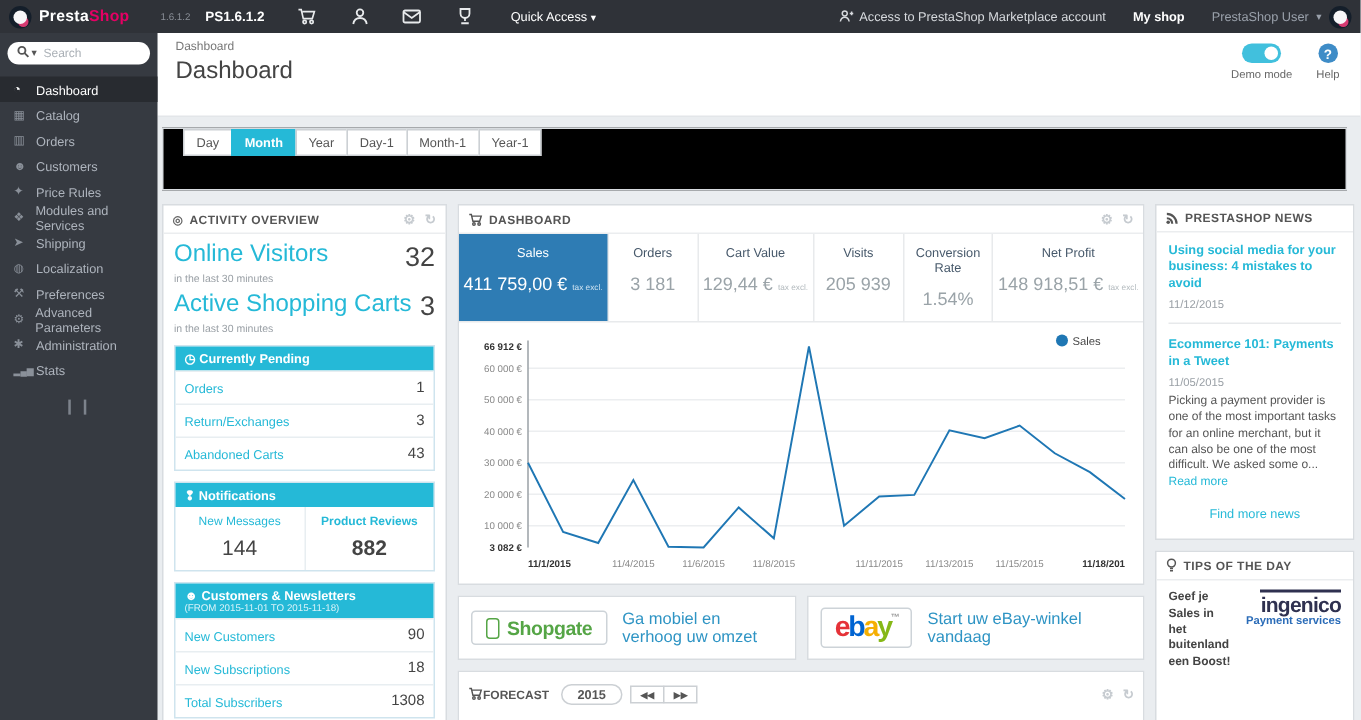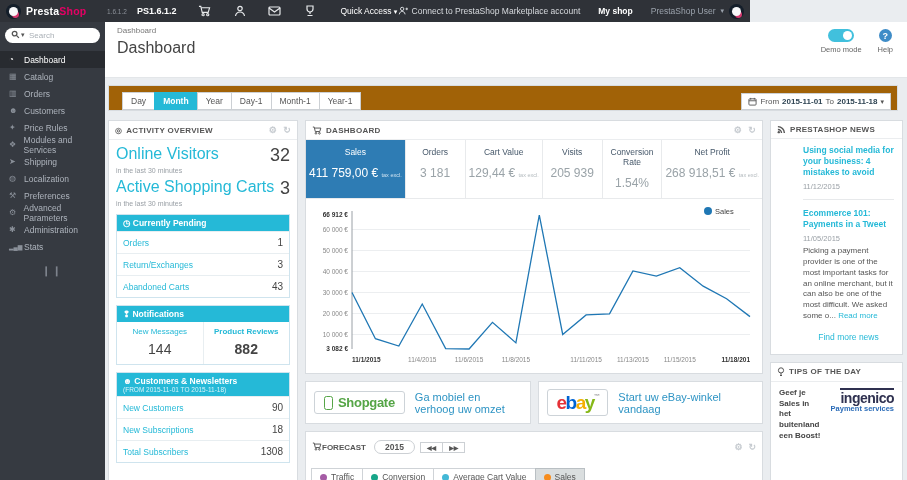--- a/index.html
+++ b/index.html
@@ -1,20 +1,20 @@
 <!DOCTYPE html>
 <html><head>
 <meta charset="utf-8">
 <style>
   * { box-sizing: border-box; margin: 0; padding: 0; }
   html,body { width:907px; height:480px; overflow:hidden; }
   body { font-family:"Liberation Sans", sans-serif; background:#eaedf0; color:#555; font-size:9px; }
 
   
-  .topbar { position:absolute; top:0; left:0; width:750px; height:22px; background:#2f3238;
+  .topbar { position:absolute; top:0; left:0; width:907px; height:22px; background:#2f3238;
             display:flex; align-items:center; color:#fff; z-index:30; padding:0 6px; }
   .brand { display:flex; align-items:center; gap:5px; width:99px; }
   .logo-circle { width:15px; height:15px; border-radius:50%; background:#141e2a; position:relative; overflow:hidden; flex:0 0 15px; }
   .logo-circle::after { content:""; position:absolute; left:3px; top:3px; width:9px; height:9px; border-radius:50%;
             background:#f7f7f9; box-shadow:2px 3px 0 -1px #d53970; }
   .brand-name { font-size:10.5px; font-weight:bold; color:#fff; letter-spacing:.2px; }
   .brand-name .pink { color:#e50064; }
   .brand-ver { font-size:6.5px; color:#8b9098; margin-left:2px; }
   .ps-ver { font-size:9px; font-weight:bold; margin-left:10px; }
   .topbar-icons { display:flex; align-items:center; gap:22px; margin-left:22px; }
@@ -56,21 +56,21 @@
 
   .content { padding:7px 9px 0 3px; }
   .panel { background:#fff; border:1px solid #d8dce0; }
   .panel-header { display:flex; align-items:center; padding:4px 6px; border-bottom:1px solid #ebedef;
                   font-size:8px; font-weight:bold; color:#555; letter-spacing:.3px; }
   .panel-header .ph-icon { margin-right:4px; color:#666; display:inline-flex; }
   .panel-controls { margin-left:auto; display:flex; gap:6px; color:#c6cbd0; font-size:9px; }
   .panel-controls span { cursor:pointer; }
 
   
-  .toolbar-panel { background:#a16207; border:1px solid #d8dce0; height:26px; display:flex; align-items:flex-end;
+  .toolbar-panel { background:#000000; border:1px solid #d8dce0; height:42px; display:flex; align-items:flex-start;
                    padding:0 6px; margin-bottom:9px; }
   .tabs { display:flex; margin-left:8px; }
   .tab { border:1px solid #ccd0d4; background:#fff; padding:3px 8px; font-size:8.5px; color:#555; cursor:pointer; margin-left:-1px; }
   .tab.active { background:#25b9d7; border-color:#25b9d7; color:#fff; font-weight:bold; }
   .date-range { margin-left:auto; border:1px solid #ccd0d4; background:#fff; padding:3px 6px; font-size:8px;
                 color:#555; display:flex; align-items:center; gap:3px; cursor:pointer; }
   .date-range b { color:#2e4453; }
 
   .cols { display:flex; gap:7px; align-items:flex-start; }
   .col-left { width:190px; flex:0 0 190px; }
@@ -125,21 +125,21 @@
                color:#555; margin-left:8px; cursor:pointer; }
   .nav-btns { display:flex; margin-left:6px; }
   .nav-btn { border:1px solid #ccd0d4; background:#fff; font-size:8px; color:#555; padding:1px 6px; cursor:pointer; margin-left:-1px; }
   .fc-legend { display:flex; margin:6px 0 0 6px; }
   .leg-btn { border:1px solid #cfd3d7; background:#fff; padding:3px 8px; font-size:8.5px; color:#555;
              display:flex; align-items:center; gap:4px; cursor:pointer; margin-left:-1px; }
   .leg-btn.active { background:#dadedf; border-color:#b9bfc3; }
   .dot { width:7px; height:7px; border-radius:50%; display:inline-block; }
 
   
-  .news-body { padding:6px 8px;margin-left:24px; }
+  .news-body { padding:6px 8px; }
   .news-title { color:#25b9d7; font-size:8.5px; font-weight:bold; line-height:1.3; cursor:pointer; }
   .news-date { color:#9aa0a6; font-size:7.5px; margin:4px 0 3px 0; }
   .news-excerpt { color:#555; font-size:8px; line-height:1.35; }
   .read-more { color:#25b9d7; cursor:pointer; }
   .news-divider { border-top:1px solid #e7e9eb; margin:8px 0; }
   .find-more { text-align:center; color:#25b9d7; font-size:8.5px; margin:10px 0 6px 0; cursor:pointer; }
 
   
   .tips { margin-top:7px; height:129px; overflow:hidden; }
   .tips-body { padding:6px 8px; }
@@ -190,21 +190,21 @@
         </svg>
     </span>
   </div>
   <span class="quick-access"><span>Quick Access</span> <span class="caret">▾</span></span>
   <div class="topbar-right">
     <span class="marketplace">
       <svg width="10" height="10" viewBox="0 0 12 12" style="stroke:#d7dade;fill:none;stroke-width:1.2">
           <circle cx="5" cy="3.5" r="2"></circle>
           <path d="M1.5 10c.4-2.5 2-3.5 3.5-3.5s3.1 1 3.5 3.5M9 3.5h3M10.5 2v3"></path>
         </svg>
-      <span>Connect to PrestaShop Marketplace account</span>
+      <span>Access to PrestaShop Marketplace account</span>
     </span>
     <span class="myshop">My shop</span>
     <span class="user-menu">
       <span>PrestaShop User</span>
       <span class="caret">▾</span>
       <span class="logo-circle"></span>
     </span>
   </div>
 </div>
 
@@ -292,31 +292,20 @@
   <div class="content">
 
     <div class="toolbar-panel">
       <div class="tabs">
         <span class="tab">Day</span>
         <span class="tab active">Month</span>
         <span class="tab">Year</span>
         <span class="tab">Day-1</span>
         <span class="tab">Month-1</span>
         <span class="tab">Year-1</span>
-      </div>
-      <div class="date-range">
-        <svg width="9" height="9" viewBox="0 0 10 10" style="stroke:#555;fill:none;stroke-width:1">
-            <rect x="1" y="2" width="8" height="7" rx="1"></rect>
-            <path d="M3 1v2M7 1v2M1 4.2h8"></path>
-          </svg>
-        <span>From</span>
-        <b>2015-11-01</b>
-        <span>To</span>
-        <b>2015-11-18</b>
-        <span class="caret">▾</span>
       </div>
     </div>
 
     <div class="cols">
 
       <div class="col-left">
         <div class="panel activity-panel">
           <div class="panel-header">
             <span class="ph-icon">◎</span>
             <span>ACTIVITY OVERVIEW</span>
@@ -419,21 +408,21 @@
             <div class="metric">
                 <div class="m-label">Visits</div>
                 <div class="m-value"><span>205 939</span></div>
               </div>
             <div class="metric">
                 <div class="m-label">Conversion Rate</div>
                 <div class="m-value"><span>1.54%</span></div>
               </div>
             <div class="metric">
                 <div class="m-label">Net Profit</div>
-                <div class="m-value"><span>268 918,51 €</span> <span class="m-suffix">tax excl.</span></div>
+                <div class="m-value"><span>148 918,51 €</span> <span class="m-suffix">tax excl.</span></div>
               </div>
           </div>
           <div class="chart-wrap">
             <svg id="sales-chart" width="452" height="166">
                 <text x="40" y="148.3" text-anchor="end" font-size="6.5" fill="#333" font-weight="bold">3 082 €</text>
                 <line x1="44" x2="442" y1="131.4768604104653" y2="131.4768604104653" stroke="#eceef0"></line>
                 <text x="40" y="133.7768604104653" text-anchor="end" font-size="6.5" fill="#888">10 000 €</text>
                 <line x1="44" x2="442" y1="110.48359705467648" y2="110.48359705467648" stroke="#eceef0"></line>
                 <text x="40" y="112.78359705467648" text-anchor="end" font-size="6.5" fill="#888">20 000 €</text>
                 <line x1="44" x2="442" y1="89.49033369888767" y2="89.49033369888767" stroke="#eceef0"></line>

